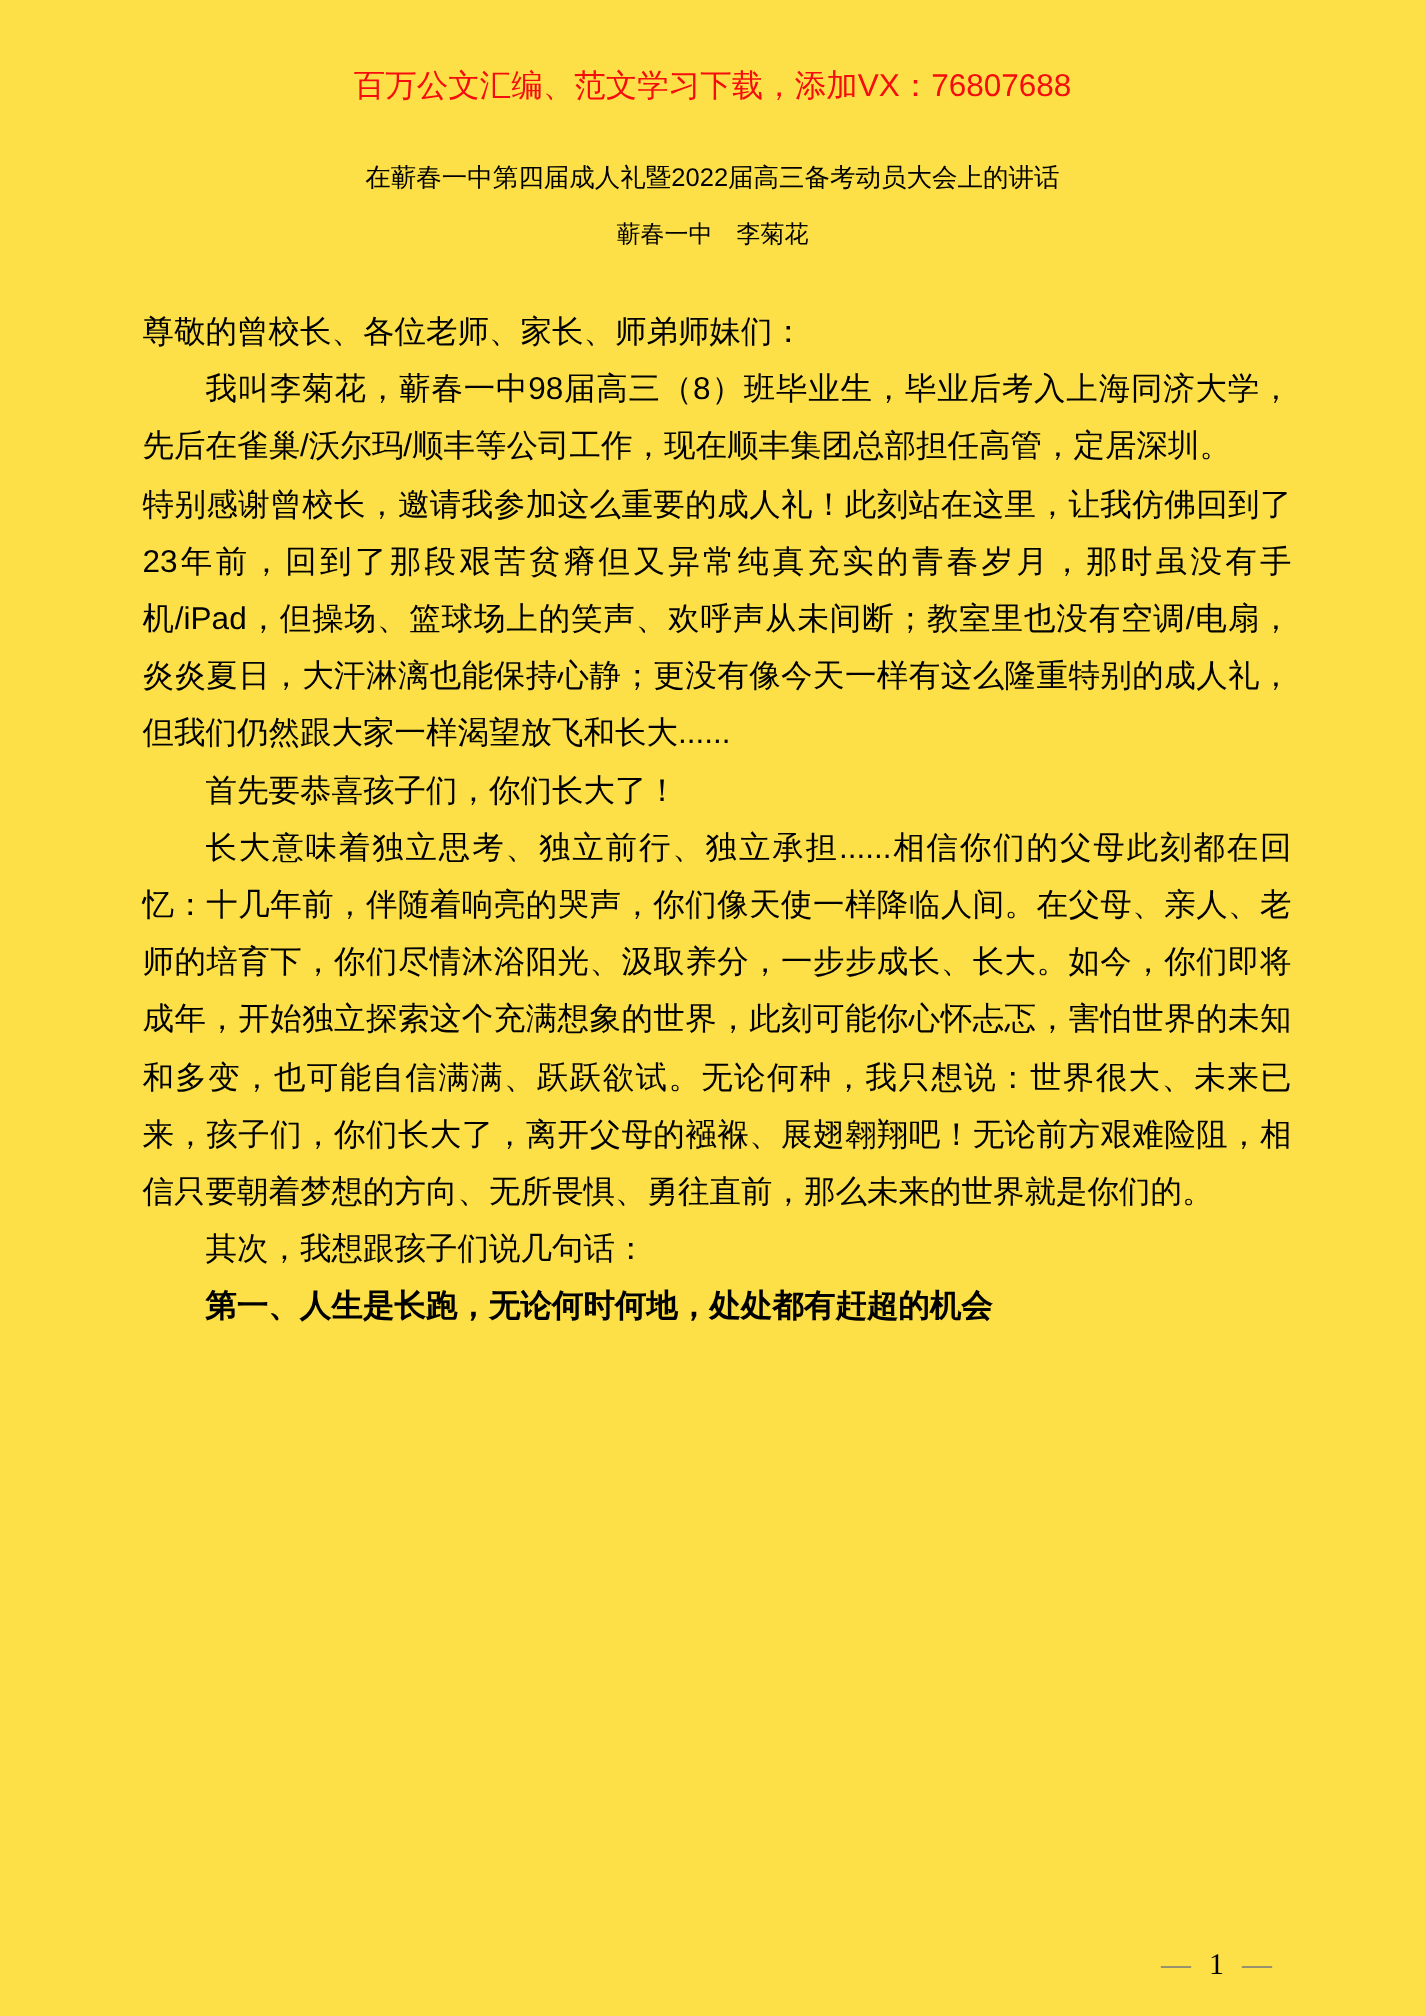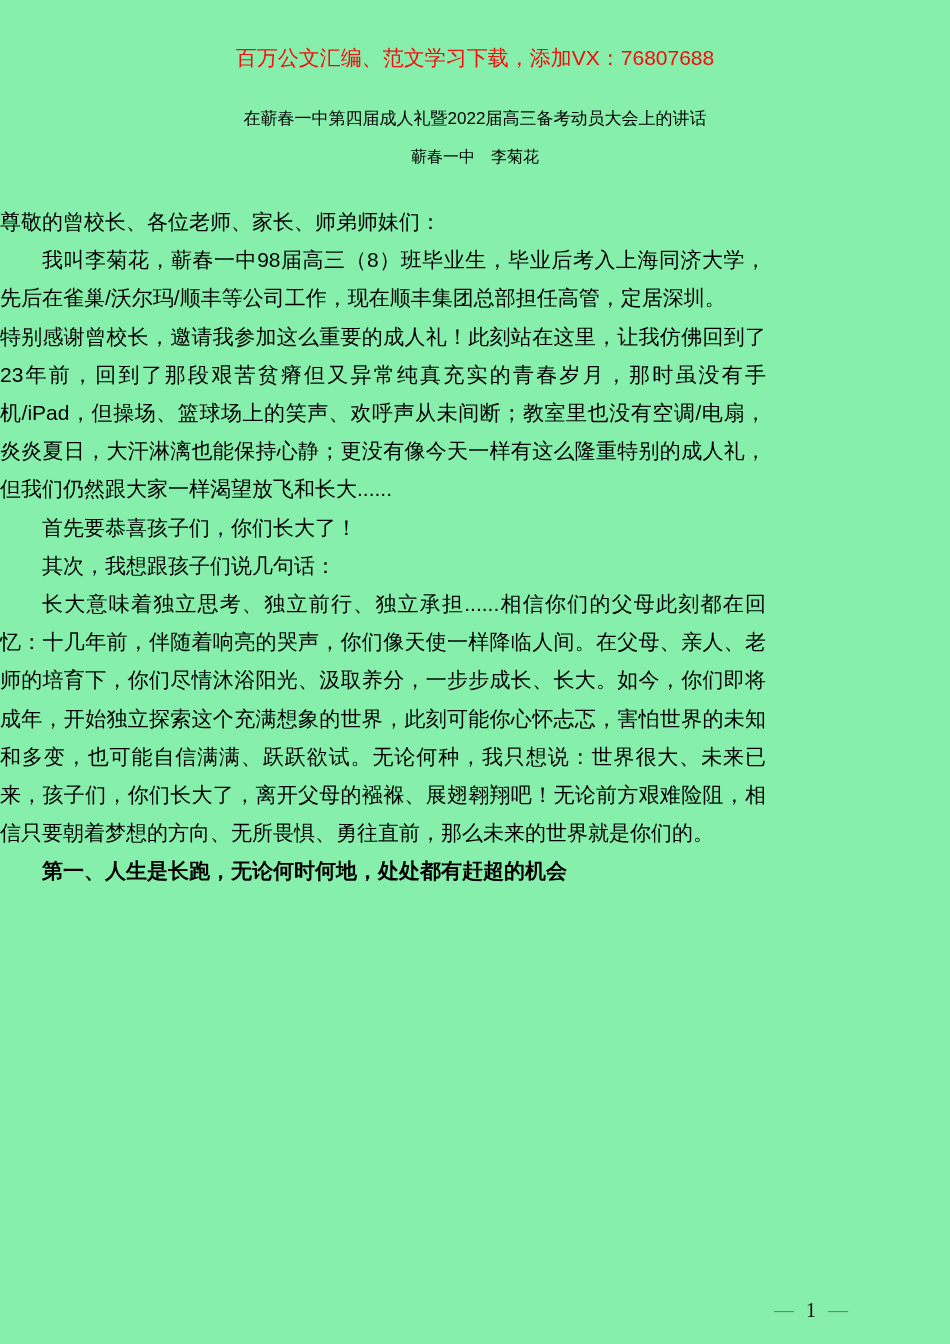--- a/index.html
+++ b/index.html
@@ -5,21 +5,21 @@
   html, body {
     margin: 0;
     padding: 0;
     background: #ffffff;
   }
   .page {
     position: relative;
     width: 950px;
     height: 1344px;
     margin: 0 auto;
-    background: #86efac;
+    background: #fde047;
     color: #000000;
     font-family: "Liberation Sans", sans-serif;
     overflow: hidden;
   }
   .promo-notice {
     padding-top: 45px;
     text-align: center;
     font-size: 21px;
     line-height: 25px;
     color: #f50d0d;
@@ -34,20 +34,21 @@
     font-weight: 500;
   }
   .doc-byline {
     font-size: 16px;
   }
   .doc-dateline {
     font-size: 22px;
   }
   .doc-body {
     width: 766px;
+    margin-left: 95px;
     margin-top: 27px;
     font-size: 21px;
     line-height: 38.2px;
     text-align: justify;
   }
   .doc-body p {
     margin: 0;
     padding: 0;
   }
   .doc-body p.indent {
@@ -82,22 +83,22 @@
   <div class="header-block">
     <div class="doc-title">在蕲春一中第四届成人礼暨2022届高三备考动员大会上的讲话</div>
     <div class="doc-byline">蕲春一中　李菊花</div>
   </div>
 
   <div class="doc-body">
     <p>尊敬的曾校长、各位老师、家长、师弟师妹们：</p>
     <p class="indent">我叫李菊花，蕲春一中98届高三（8）班毕业生，毕业后考入上海同济大学，先后在雀巢/沃尔玛/顺丰等公司工作，现在顺丰集团总部担任高管，定居深圳。</p>
     <p>特别感谢曾校长，邀请我参加这么重要的成人礼！此刻站在这里，让我仿佛回到了23年前，回到了那段艰苦贫瘠但又异常纯真充实的青春岁月，那时虽没有手机/iPad，但操场、篮球场上的笑声、欢呼声从未间断；教室里也没有空调/电扇，炎炎夏日，大汗淋漓也能保持心静；更没有像今天一样有这么隆重特别的成人礼，但我们仍然跟大家一样渴望放飞和长大......</p>
     <p class="indent">首先要恭喜孩子们，你们长大了！</p>
+    <p class="indent">长大意味着独立思考、独立前行、独立承担......相信你们的父母此刻都在回忆：十几年前，伴随着响亮的哭声，你们像天使一样降临人间。在父母、亲人、老师的培育下，你们尽情沐浴阳光、汲取养分，一步步成长、长大。如今，你们即将成年，开始独立探索这个充满想象的世界，此刻可能你心怀忐忑，害怕世界的未知和多变，也可能自信满满、跃跃欲试。无论何种，我只想说：世界很大、未来已来，孩子们，你们长大了，离开父母的襁褓、展翅翱翔吧！无论前方艰难险阻，相信只要朝着梦想的方向、无所畏惧、勇往直前，那么未来的世界就是你们的。</p>
     <p class="indent">其次，我想跟孩子们说几句话：</p>
-    <p class="indent">长大意味着独立思考、独立前行、独立承担......相信你们的父母此刻都在回忆：十几年前，伴随着响亮的哭声，你们像天使一样降临人间。在父母、亲人、老师的培育下，你们尽情沐浴阳光、汲取养分，一步步成长、长大。如今，你们即将成年，开始独立探索这个充满想象的世界，此刻可能你心怀忐忑，害怕世界的未知和多变，也可能自信满满、跃跃欲试。无论何种，我只想说：世界很大、未来已来，孩子们，你们长大了，离开父母的襁褓、展翅翱翔吧！无论前方艰难险阻，相信只要朝着梦想的方向、无所畏惧、勇往直前，那么未来的世界就是你们的。</p>
     <p class="indent bold-head">第一、人生是长跑，无论何时何地，处处都有赶超的机会</p>
   </div>
 
   <div class="page-footer">
     <span class="dash">—</span><span class="num">1</span><span class="dash">—</span>
   </div>
 
 </div>
 
 </body></html>

